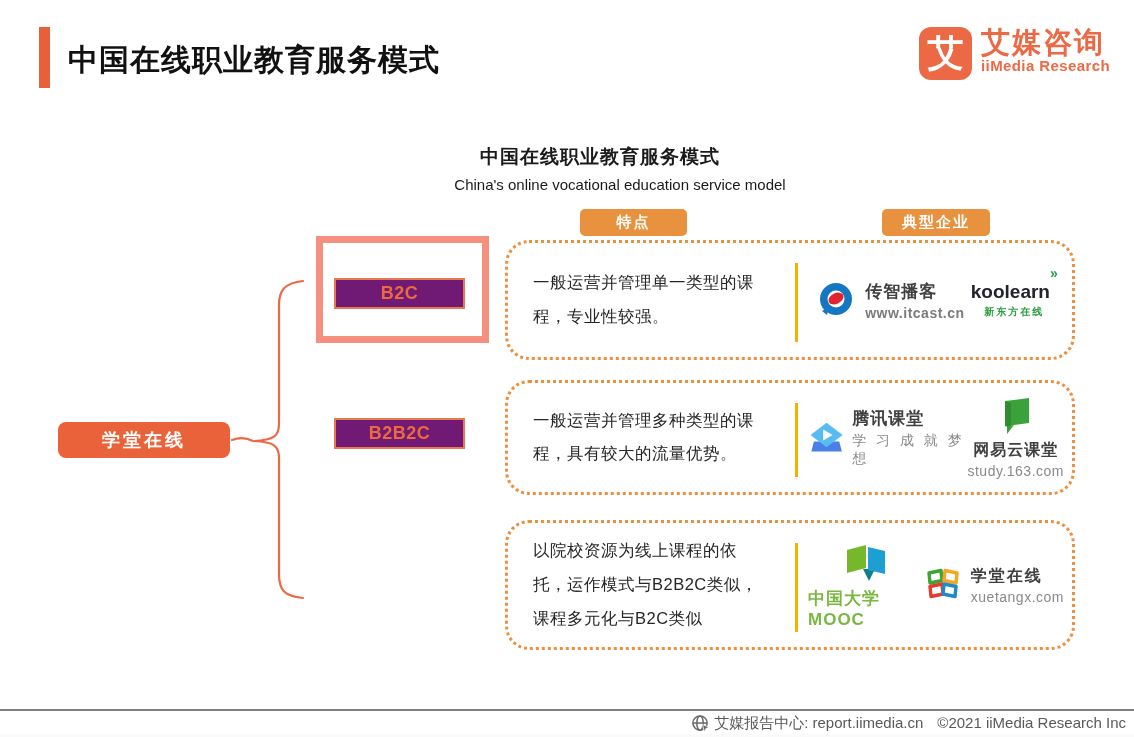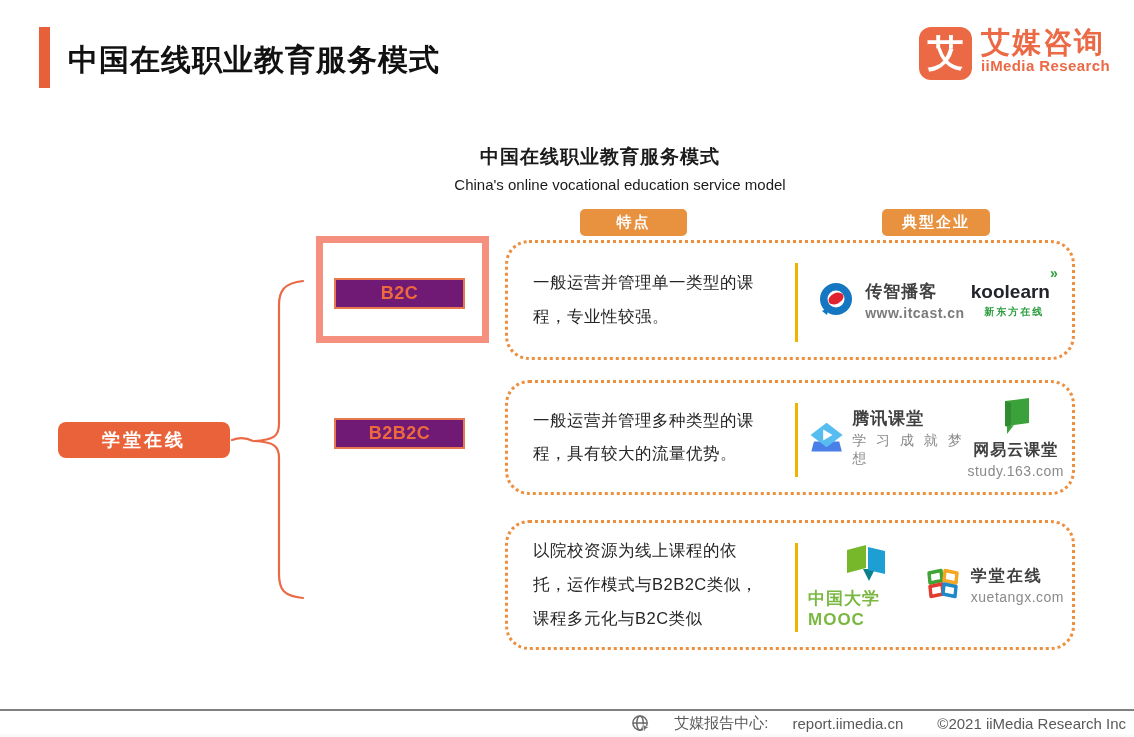--- a/index.html
+++ b/index.html
@@ -53,21 +53,21 @@
   .itcast-name { color:#404040; } .itcast-cap { color:#7b7b7b; font-weight:bold; }
   .kool-name { font-size:19px; font-weight:bold; color:#22242a; letter-spacing:0; }
   .kool-cap { color:#2E9E41; font-size:10px; font-weight:bold; letter-spacing:2px; }
   .kool-arrow { color:#2E9E41; font-size:14px; font-weight:bold; line-height:0; position:relative; top:-8px; }
   .netease-name { font-size:16px; } .mooc-name { color:#7AB842; font-size:17px; font-weight:bold; letter-spacing:1px; }
   .xtx-name { font-size:16px; letter-spacing:2px; } .xtx-cap { font-size:14px; color:#8a8a8a; }
   .tc-cap { letter-spacing:3px; }
 
   
   .foot-line { position:absolute; left:0; right:0; top:709px; height:2px; background:#808080; }
-  .foot { position:absolute; top:714px; right:8px; display:flex; align-items:center; gap:24px; font-size:15px; color:#595959; }
+  .foot { position:absolute; top:714px; right:8px; display:flex; align-items:flex-start; gap:4px; font-size:15px; color:#595959; }
   .foot .sp { margin-left:10px; }
   .foot-strip { position:absolute; left:0; right:0; bottom:0; height:3px; background:#fafafa; }
 </style>
 </head>
 <body>
 
 <div class="page">
 
   <div class="hdr-bar"></div>
   <div class="hdr-title">中国在线职业教育服务模式</div>

